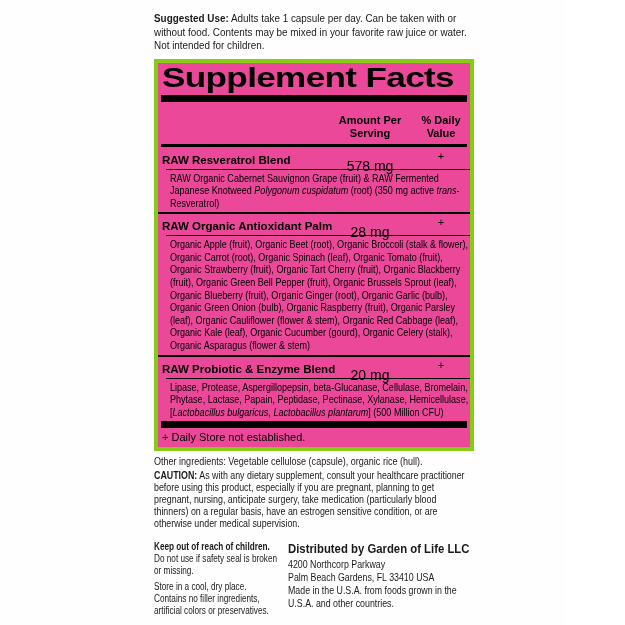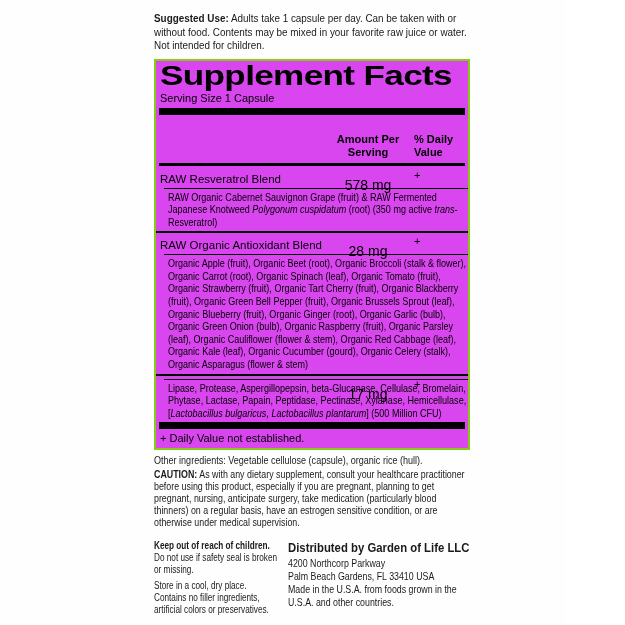--- a/index.html
+++ b/index.html
@@ -24,26 +24,26 @@
   }
   .suggested{
     margin:0 0 6px 0;
     font-size:11.5px;line-height:13.5px;
     color:#1a1a1a;
   }
   .suggested b{font-weight:bold;}
 
   
   .sf-box{
-    border:2px solid #84cc16;
+    border:4px solid #84cc16;
     width:312px;
     color:#000;
     padding:1px 0 2px 0;
     margin-bottom:4px;
-    background:#d946ef;
+    background:#ec4899;
   }
   .sf-title{
     font-size:27px;
     font-weight:bold;
     white-space:nowrap;
     letter-spacing:-0.5px;
     transform:scaleX(1.3);
     transform-origin:0 50%;
     margin:1px 0 2px 4px;
     line-height:27px;
@@ -54,26 +54,26 @@
   }
   .bar-thick{
     height:7px;background:#000;
     margin:3px 3px 2px 3px;
   }
   .bar-med{
     border-top:3px solid #000;
     margin:2px 3px 1px 3px;
   }
   .sf-row{position:relative;width:100%;}
-  .sf-headrow{height:28px;margin-top:18px;}
+  .sf-headrow{height:28px;margin-top:12px;}
   .hdr{font-weight:bold;font-size:11px;line-height:13px;text-align:center;}
   .col-amt{position:absolute;left:167px;width:90px;text-align:center;}
-  .col-dv{position:absolute;left:258px;width:50px;text-align:left;}
+  .col-dv{position:absolute;left:258px;width:50px;text-align:center;}
   .blend-name{
-    font-weight:normal;font-size:11.5px;line-height:15px;
+    font-weight:bold;font-size:11.5px;line-height:15px;
     margin-left:4px;display:inline-block;
   }
   .blend-row{padding:2px 0 1px 0;}
   .amt{font-size:14px;top:10px;}
   .dv{font-size:11px;top:2px;}
   .hairline{border-top:1px solid #000;margin-left:8px;}
   .divline{border-top:2px solid #000;margin-top:2px;}
   .detail{
     font-size:10.5px;line-height:12.6px;
     margin:2px 0 3px 12px;
@@ -132,21 +132,20 @@
 </head>
 <body>
 
 <div class="page">
   <div class="col">
 
     <p class="suggested cond"><b>Suggested Use:</b><span> Adults take 1 capsule per day. Can be taken with or without food. Contents may be mixed in your favorite raw juice or water. Not intended for children.</span></p>
 
     <div class="sf-box">
       <div class="sf-title">Supplement Facts</div>
-      <div class="sf-serving">Serving Size 1 Capsule</div>
 
       <div class="bar-thick"></div>
 
       <div class="sf-row sf-headrow">
         <span class="col-amt hdr">Amount Per Serving</span>
         <span class="col-dv hdr">% Daily Value</span>
       </div>
 
       <div class="bar-med"></div>
 
@@ -154,38 +153,39 @@
         <span class="blend-name">RAW Resveratrol Blend</span>
         <span class="col-amt amt">578 mg</span>
         <span class="col-dv dv">+</span>
       </div>
       <div class="hairline"></div>
       <p class="detail"><span>RAW Organic Cabernet Sauvignon Grape (fruit) &amp; RAW Fermented Japanese Knotweed </span><span style="font-style: italic;">Polygonum cuspidatum</span><span> (root) (350 mg active </span><span style="font-style: italic;">trans</span><span>-Resveratrol)</span></p>
 
       <div class="divline"></div>
 
       <div class="sf-row blend-row">
-        <span class="blend-name">RAW Organic Antioxidant Blend</span>
+        <span class="blend-name">RAW Organic Antioxidant Palm</span>
         <span class="col-amt amt">28 mg</span>
         <span class="col-dv dv">+</span>
       </div>
       <div class="hairline"></div>
       <p class="detail"><span>Organic Apple (fruit), Organic Beet (root), Organic Broccoli (stalk &amp; flower), Organic Carrot (root), Organic Spinach (leaf), Organic Tomato (fruit), Organic Strawberry (fruit), Organic Tart Cherry (fruit), Organic Blackberry (fruit), Organic Green Bell Pepper (fruit), Organic Brussels Sprout (leaf), Organic Blueberry (fruit), Organic Ginger (root), Organic Garlic (bulb), Organic Green Onion (bulb), Organic Raspberry (fruit), Organic Parsley (leaf), Organic Cauliflower (flower &amp; stem), Organic Red Cabbage (leaf), Organic Kale (leaf), Organic Cucumber (gourd), Organic Celery (stalk), Organic Asparagus (flower &amp; stem)</span></p>
 
       <div class="divline"></div>
 
       <div class="sf-row blend-row">
-        <span class="col-amt amt">17 mg</span>
+        <span class="blend-name">RAW Probiotic &amp; Enzyme Blend</span>
+        <span class="col-amt amt">20 mg</span>
         <span class="col-dv dv">+</span>
       </div>
       <div class="hairline"></div>
       <p class="detail"><span>Lipase, Protease, Aspergillopepsin, beta-Glucanase, Cellulase, Bromelain, Phytase, Lactase, Papain, Peptidase, Pectinase, Xylanase, Hemicellulase, [</span><span style="font-style: italic;">Lactobacillus bulgaricus, Lactobacillus plantarum</span><span>] (500 Million CFU)</span></p>
 
       <div class="bar-thick"></div>
-      <div class="sf-footnote">+ Daily Value not established.</div>
+      <div class="sf-footnote">+ Daily Store not established.</div>
     </div>
 
     <p class="other cond">Other ingredients: Vegetable cellulose (capsule), organic rice (hull).</p>
 
     <p class="caution cond"><b>CAUTION:</b><span> As with any dietary supplement, consult your healthcare practitioner before using this product, especially if you are pregnant, planning to get pregnant, nursing, anticipate surgery, take medication (particularly blood thinners) on a regular basis, have an estrogen sensitive condition, or are otherwise under medical supervision.</span></p>
 
     <div class="footer">
       <div class="f-left">
         <div class="cond">
           <p class="fl-head">Keep out of reach of children.</p>

